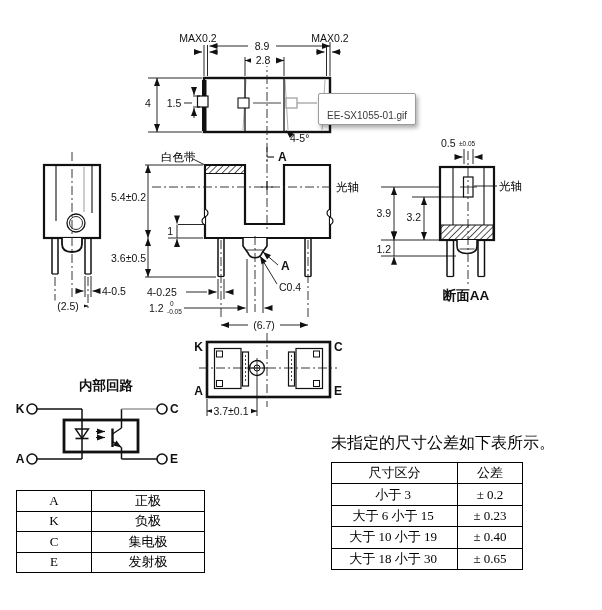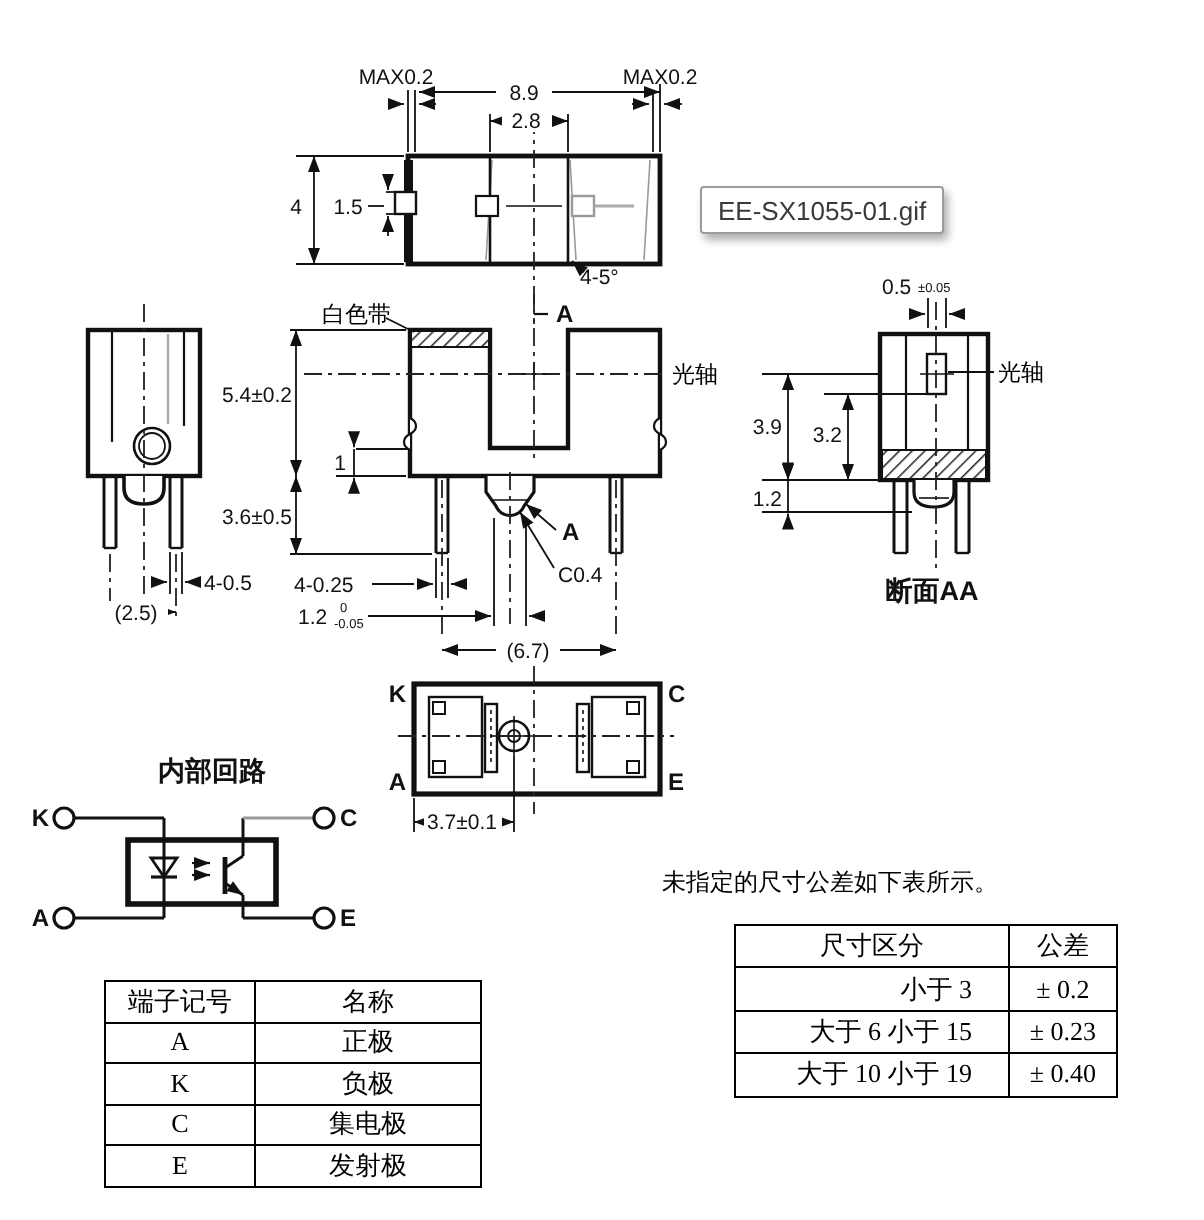--- a/index.html
+++ b/index.html
@@ -7,34 +7,34 @@
          font-family:"Liberation Sans",sans-serif;}
   .stage svg{position:absolute;left:0;top:0;}
   svg text{font-family:"Liberation Sans",sans-serif;fill:#111;}
   .d{font-size:10.5px;}
   .ds{font-size:6.5px;}
   .c{font-size:11.5px;fill:#000;}
   .cb{font-size:13.5px;font-weight:bold;}
   .pl{font-size:12px;font-weight:bold;}
   .unit-note{position:absolute;left:6px;top:6px;font-weight:600;font-size:13px;color:#000;}
   .tooltip{position:absolute;left:318px;top:93px;background:#fff;border:1px solid #9b9b9b;
-           border-radius:2px;padding:4px 8px 3px;font-size:13px;color:#3a3a3a;
-           box-shadow:2px 3px 4px rgba(0,0,0,.32);white-space:nowrap;margin-left:32px;}
+           border-radius:2px;padding:16px 8px 3px;font-size:10px;color:#3a3a3a;
+           box-shadow:2px 3px 4px rgba(0,0,0,.32);white-space:nowrap;}
   .tol-note{position:absolute;left:331px;top:433px;font-family:Liberation Sans, sans-serif;
-            font-size:12px;color:#000;}
+            font-size:16px;color:#000;}
   table{position:absolute;border-collapse:collapse;font-family:"Liberation Serif",serif;
-        font-size:13px;color:#000;background:#fff;margin-left:36px;}
+        font-size:13px;color:#000;background:#fff;}
   td,th{border:1.2px solid #000;font-weight:normal;padding:0 4px;text-align:center;}
   #terminal-table{left:16px;top:490px;width:189px;}
   #terminal-table td,#terminal-table th{height:19.5px;}
   #terminal-table td:first-child,#terminal-table th:first-child{width:66px;}
   #tolerance-table{left:331px;top:462px;width:192px;}
   #tolerance-table td,#tolerance-table th{height:20.4px;}
   #tolerance-table td:first-child,#tolerance-table th:first-child{width:114px;}
-  #tolerance-table td:first-child{text-align:right;padding-right:18px;}
+  #tolerance-table td:first-child{padding-right:7px;}
 </style>
 </head>
 <body>
 
 <div class="stage">
 
 <svg width="602" height="610" viewBox="0 0 602 610">
   <defs>
     <marker id="ar" markerUnits="userSpaceOnUse" markerWidth="9" markerHeight="8" refX="8.5" refY="4" orient="auto-start-reverse">
       <path d="M0.5,1 L8.5,4 L0.5,7 Z" fill="#111"></path>
@@ -290,24 +290,20 @@
   <text class="pl" x="170" y="463">E</text>
 </svg>
 
 
   <div class="tooltip">EE-SX1055-01.gif</div>
 
   <div class="tol-note">未指定的尺寸公差如下表所示。</div>
 
   <table id="terminal-table">
     <tbody>
-        <tr>
-      <th>端子记号</th>
-      <th>名称</th>
-    </tr>
     <tr>
       <td>A</td>
       <td>正极</td>
     </tr>
     <tr>
       <td>K</td>
       <td>负极</td>
     </tr>
     <tr>
       <td>C</td>
@@ -331,16 +327,20 @@
       <td>± 0.2</td>
     </tr>
     <tr>
       <td>大于 6 小于 15</td>
       <td>± 0.23</td>
     </tr>
     <tr>
       <td>大于 10 小于 19</td>
       <td>± 0.40</td>
     </tr>
+    <tr>
+      <td>大于 18 小于 30</td>
+      <td>± 0.65</td>
+    </tr>
   </tbody>
     </table>
 
 </div>
 
 </body></html>

